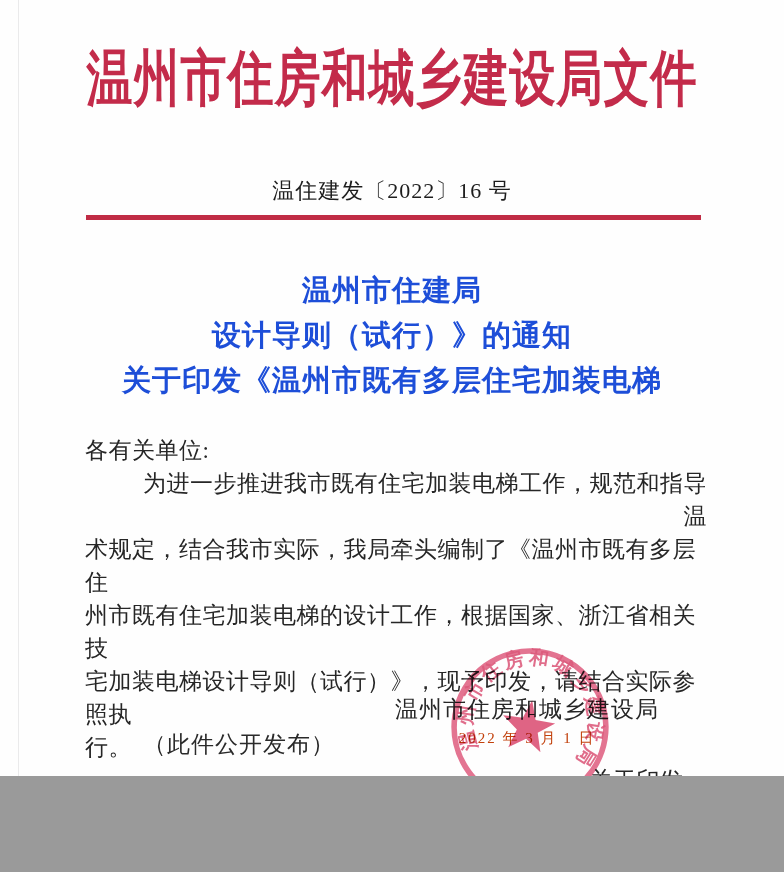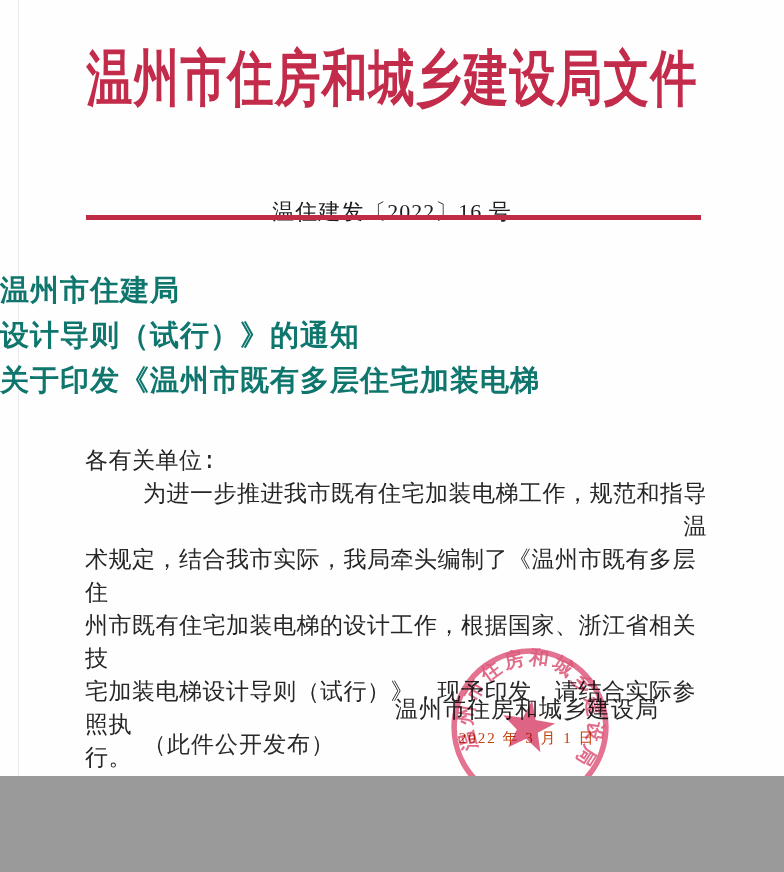--- a/index.html
+++ b/index.html
@@ -27,55 +27,55 @@
     font-size: 46px;
     font-weight: bold;
     letter-spacing: 1px;
     color: #c32b4a;
     transform: scaleY(1.32);
     transform-origin: top center;
     white-space: nowrap;
   }
   .doc-number {
     position: absolute;
-    top: 197px; left: 0;
+    top: 176px; left: 0;
     width: 100%;
     text-align: center;
     font-size: 22px;
     letter-spacing: 1px;
     color: #1d1d1d;
   }
   .red-rule {
     position: absolute;
     top: 215px; left: 86px;
     width: 615px; height: 5px;
     background: #c02c45;
   }
   .title-block {
     position: absolute;
     top: 268px; left: 0;
     width: 100%;
+    text-align: center;
     font-weight: bold;
-    color: #0f766e;
+    color: #1d4ed8;
   }
   .title-line {
     font-size: 29px;
     line-height: 45px;
     letter-spacing: 1px;
     white-space: nowrap;
   }
   .body-block {
     position: absolute;
-    top: 446px; left: 85px;
+    top: 434px; left: 85px;
     width: 622px;
     font-size: 23px;
     line-height: 33px;
     letter-spacing: 0.5px;
     color: #262626;
-    font-family: Liberation Mono, monospace;
   }
   .indent { padding-left: 46px; text-align: right; }
   .sig-org {
     position: absolute;
     top: 694px; left: 377px;
     width: 300px;
     text-align: center;
     font-size: 23px;
     letter-spacing: 1px;
     color: #262626;

